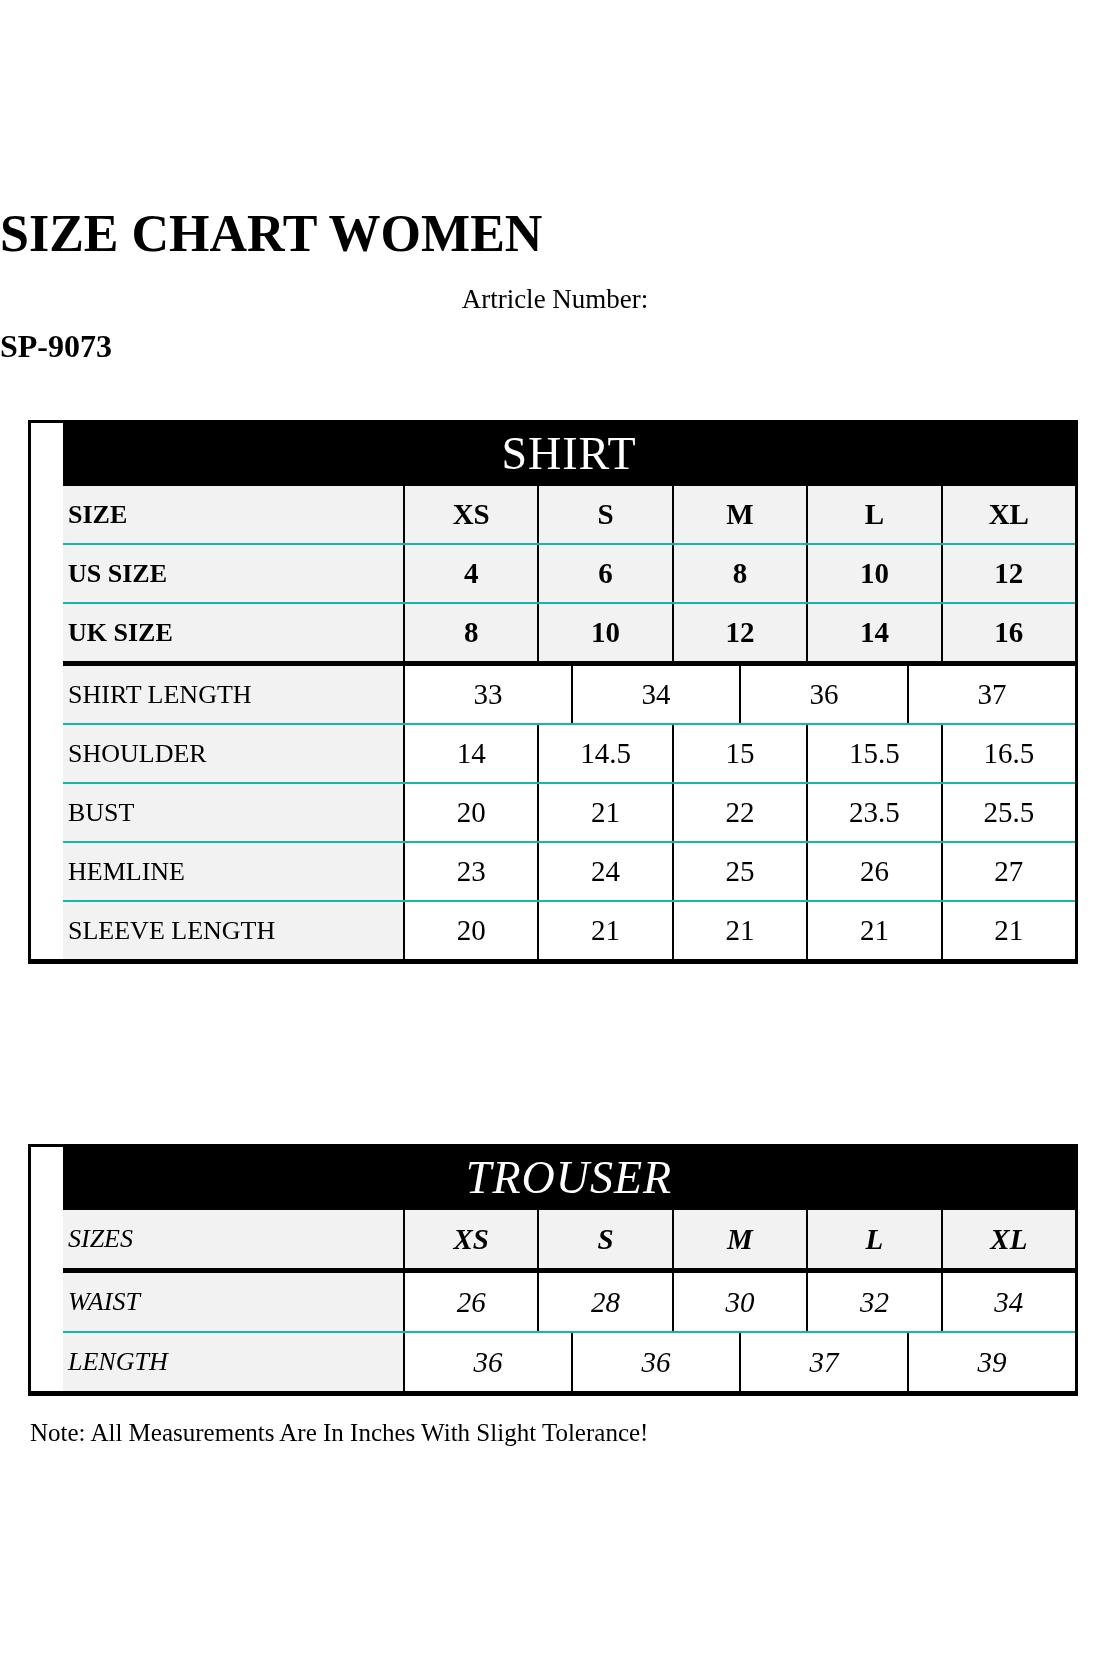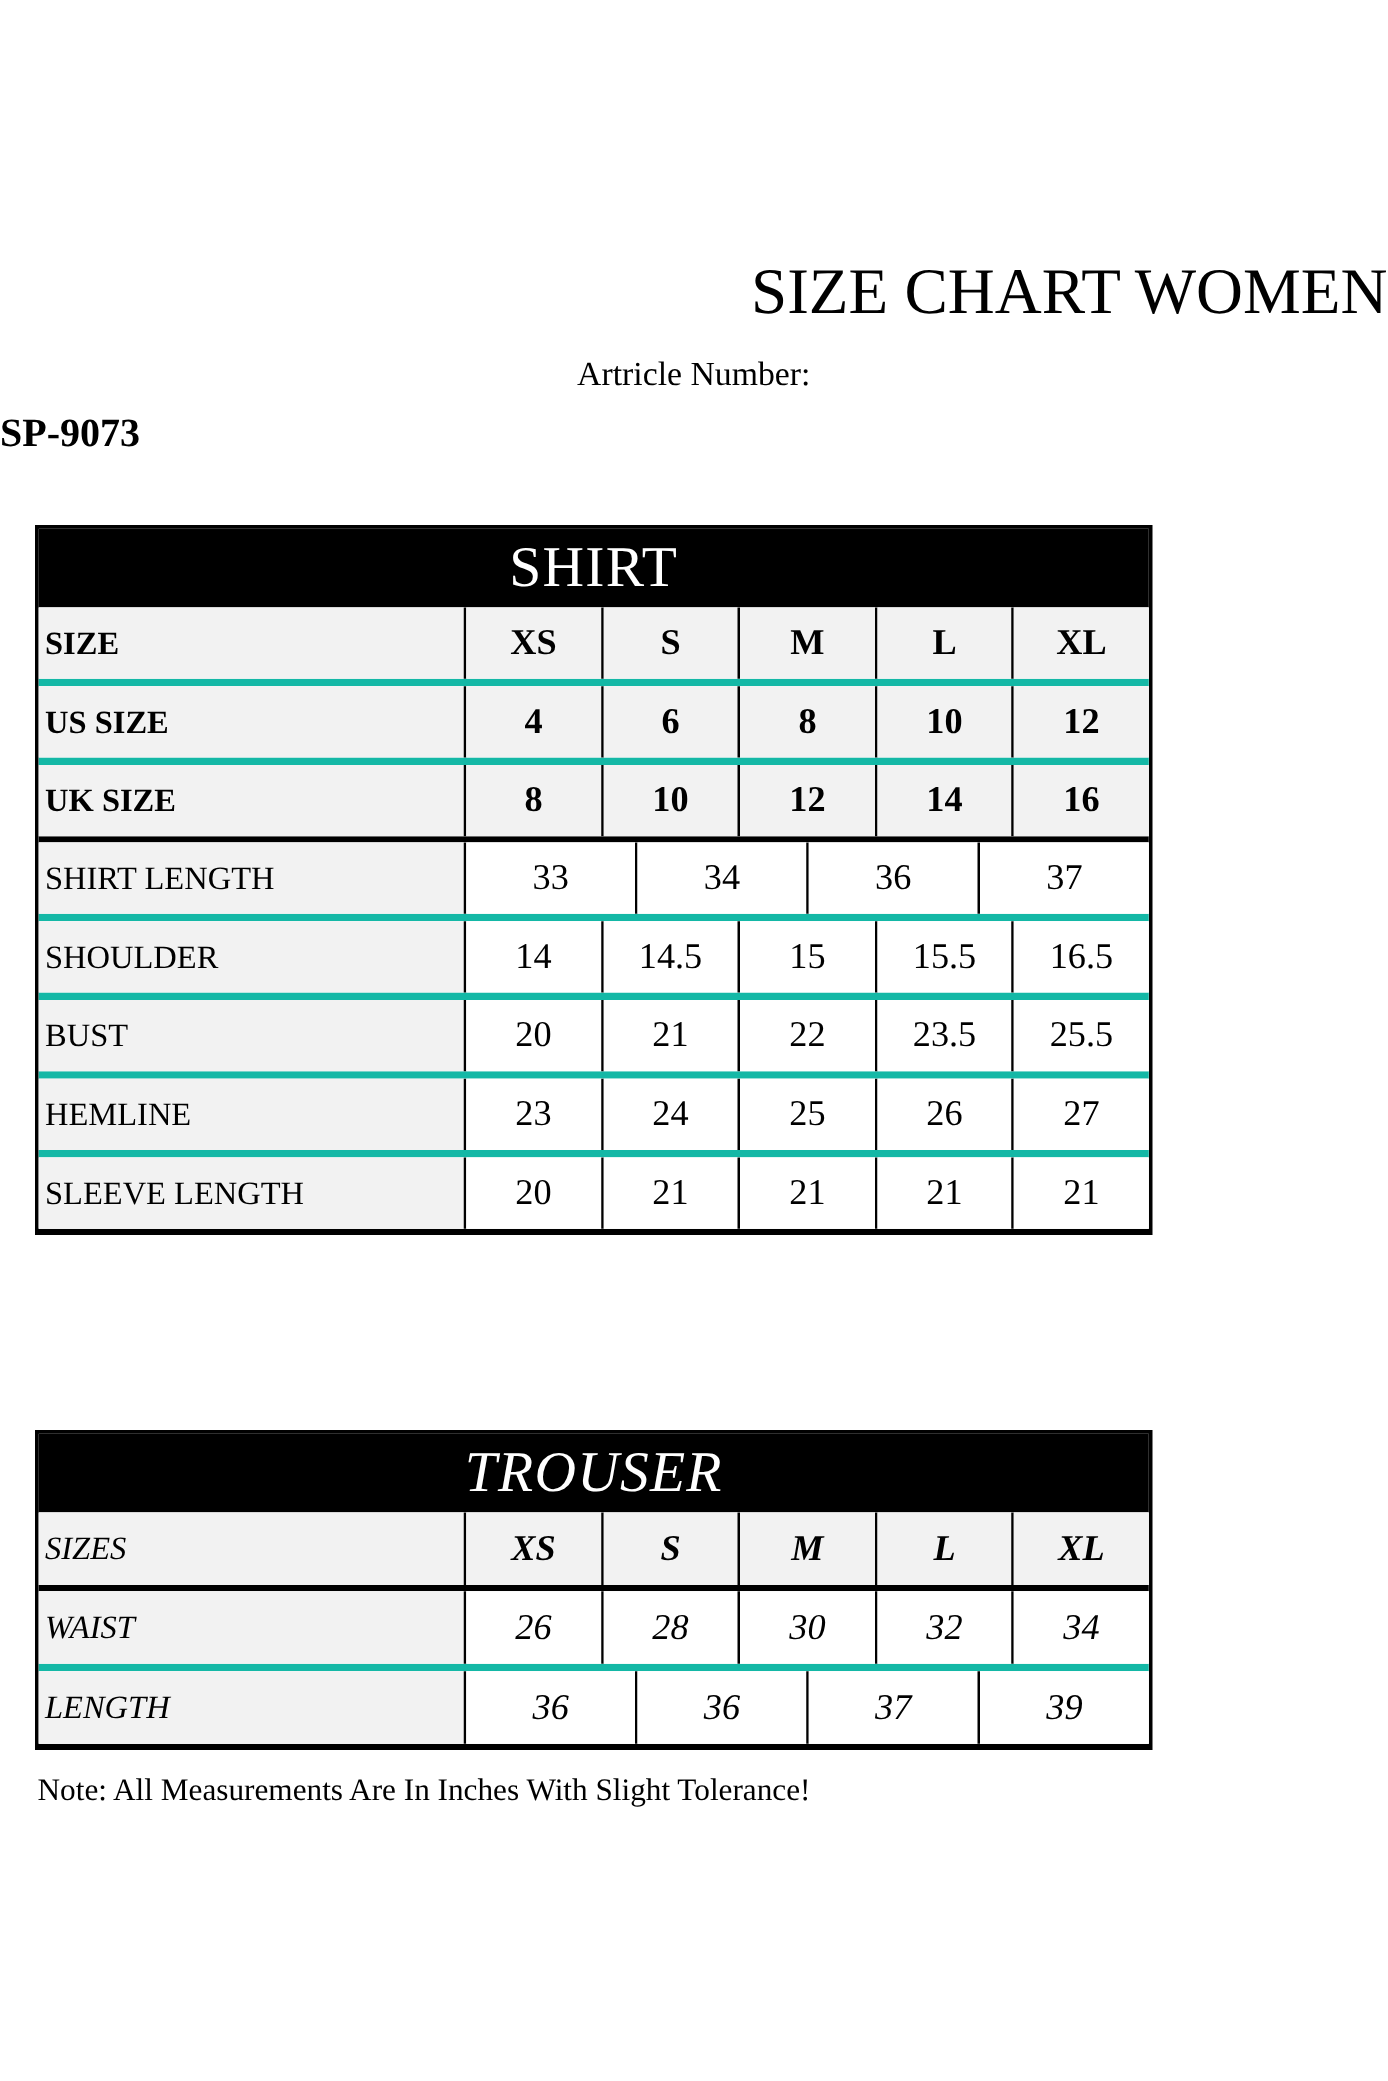--- a/index.html
+++ b/index.html
@@ -8,62 +8,63 @@
     width:1110px;
     height:1665px;
     background:#ffffff;
     font-family:"Liberation Serif", serif;
     color:#000000;
     overflow:hidden;
   }
   .page-title{
     position:absolute;
     top:204px; left:0; width:100%;
-    text-align:right;
+    text-align:left;
     font-size:52px;
-    font-weight:normal;
+    font-weight:bold;
     margin:0;
     white-space:nowrap;
   }
   .article-label{
     position:absolute;
     top:284px; left:0; width:100%;
     text-align:center;
     font-size:27px;
   }
   .article-number{
     position:absolute;
     top:328px; left:0; width:100%;
     text-align:left;
     font-size:32px;
     font-weight:bold;
   }
   .size-table{
     position:absolute;
     left:28px;
-    width:894px;
+    width:1050px;
     box-sizing:border-box;
     border:3px solid #000000;
     border-bottom:5px solid #000000;
     background:#ffffff;
+    padding-left:32px;
   }
   #shirt-table{ top:420px; }
   #trouser-table{ top:1144px;font-style:italic; }
   .bar{
     background:#000000;
     color:#ffffff;
     text-align:center;
     font-size:46px;
     height:63px;
     line-height:61px;
     letter-spacing:1px;
   }
   .t-row{
     display:flex;
-    border-bottom:6px solid #14b8a6;
+    border-bottom:2px solid #14b8a6;
     background:#ffffff;
   }
   .t-row:last-child{ border-bottom:none; }
   .t-row.thick{ border-bottom:5px solid #000000; }
   .shirt-rows .t-row{ height:57px; }
   .trouser-rows .t-row{ height:58px; }
   .cell{
     box-sizing:border-box;
     display:flex;
     align-items:center;

